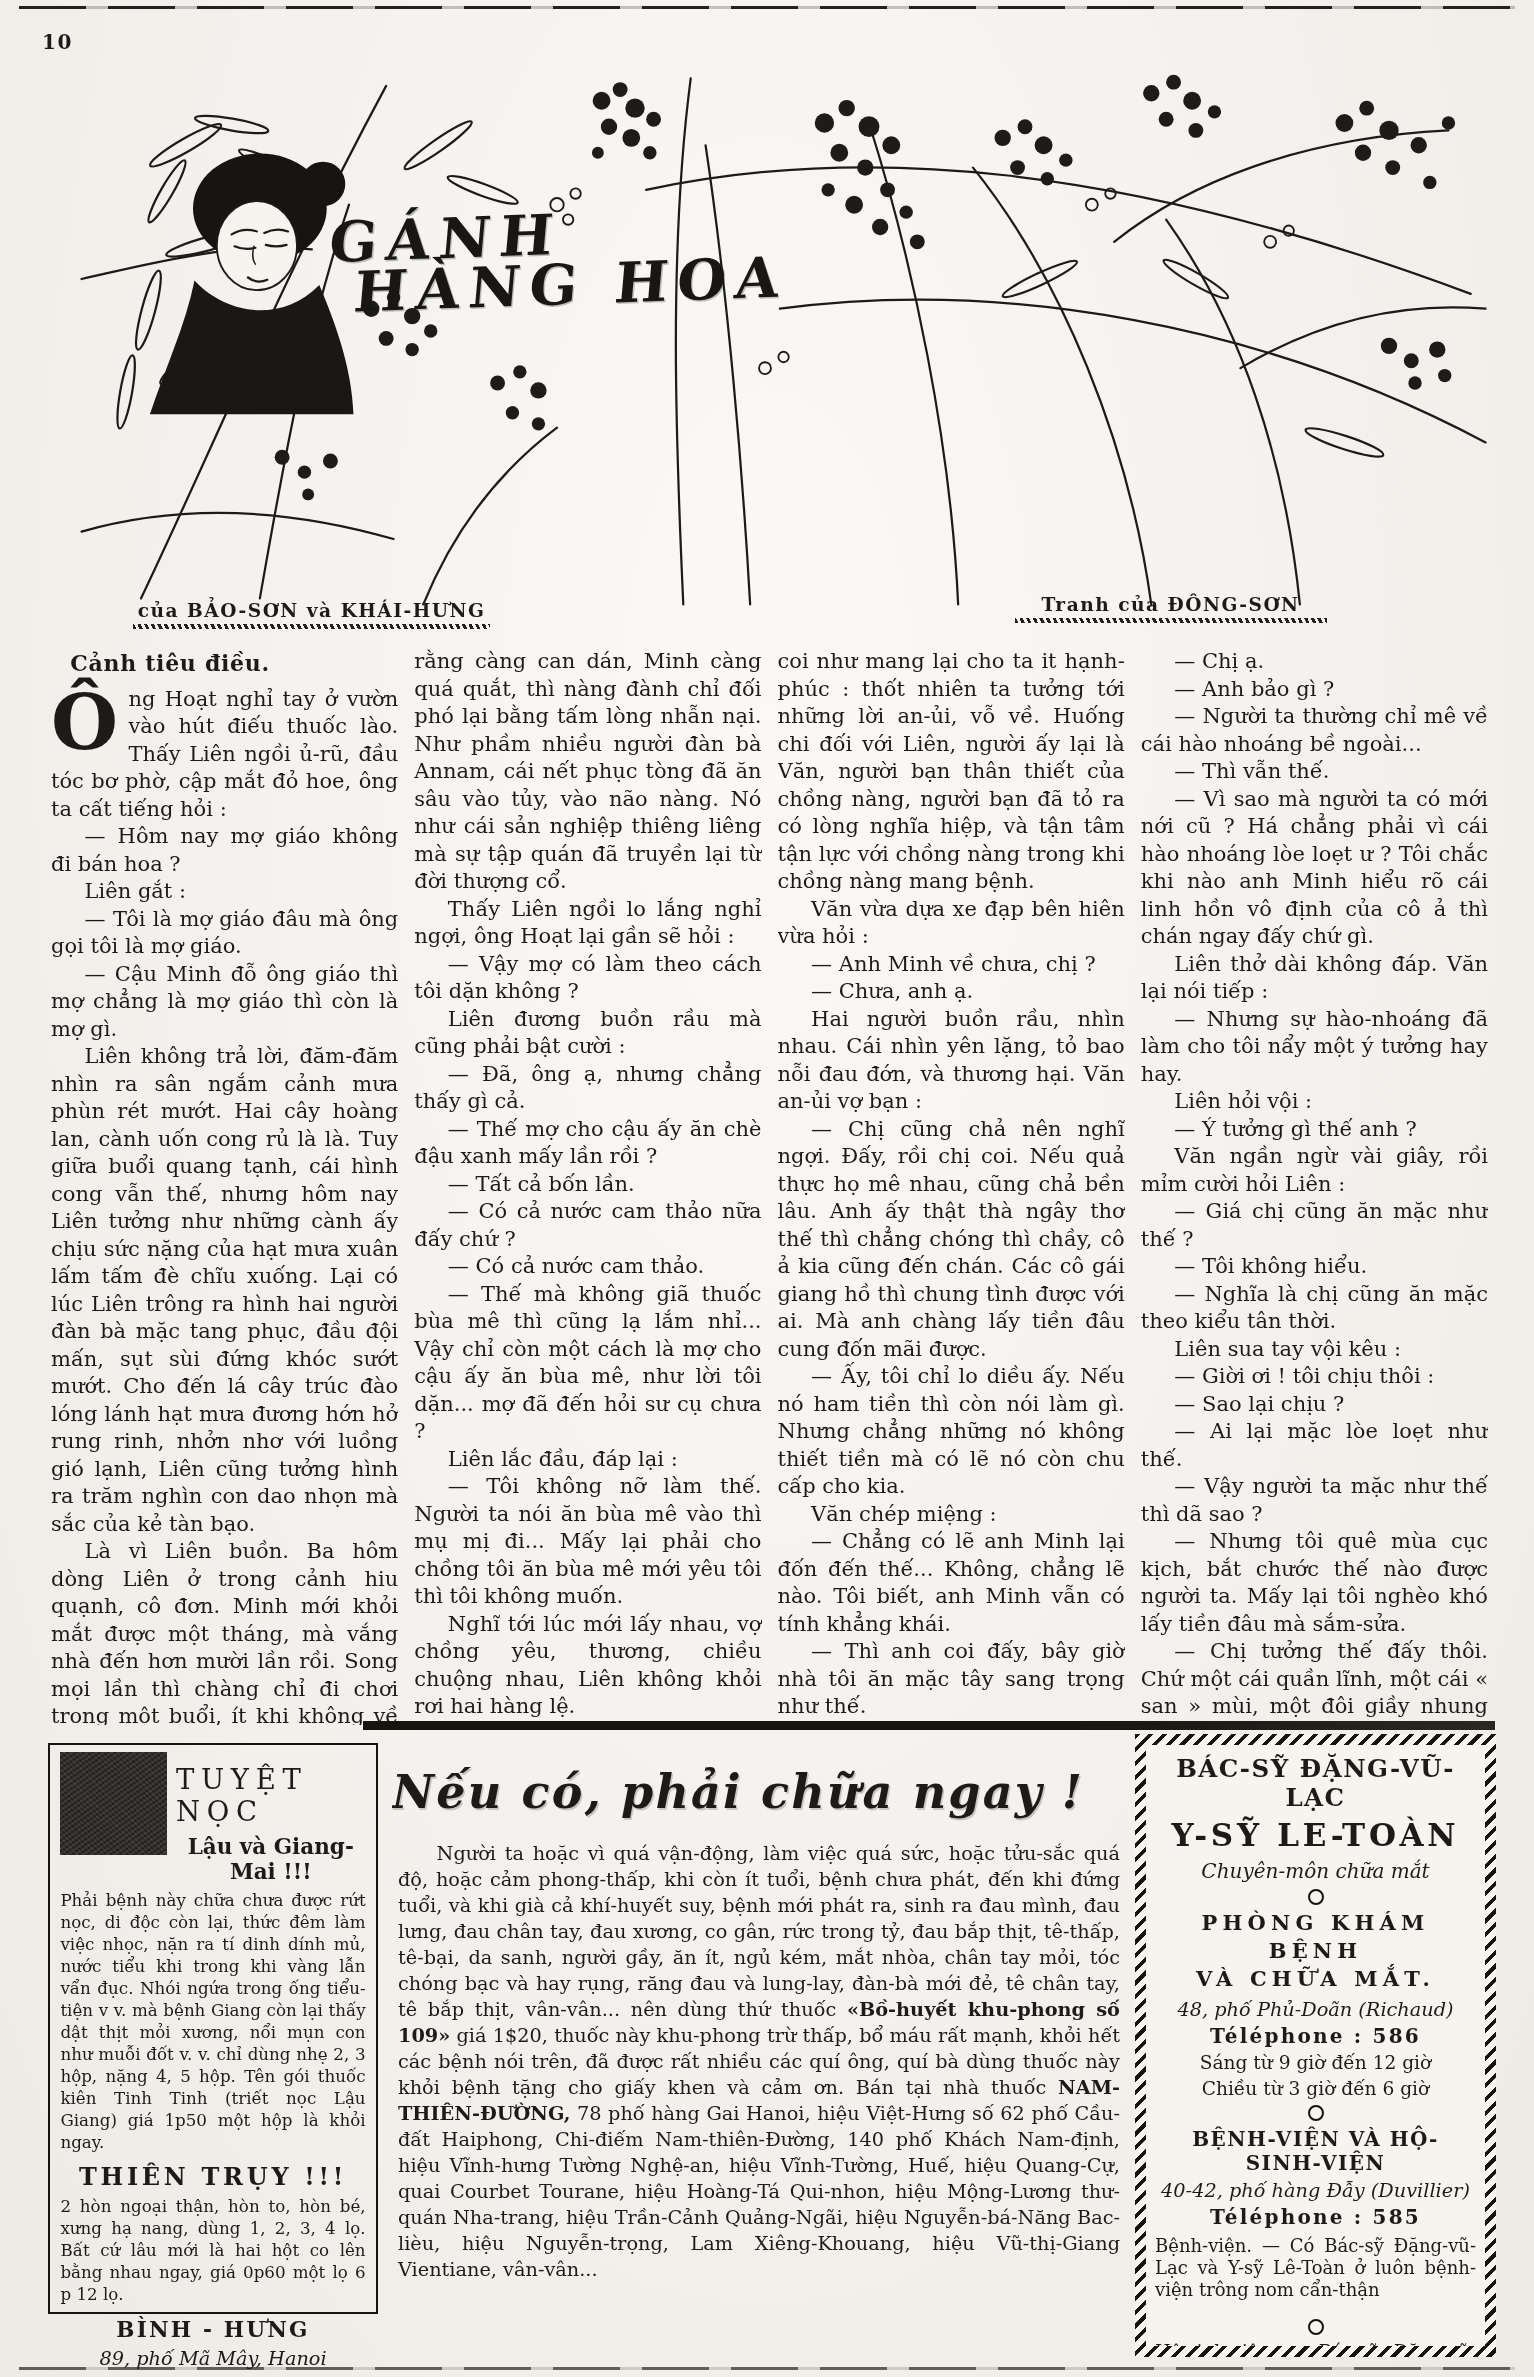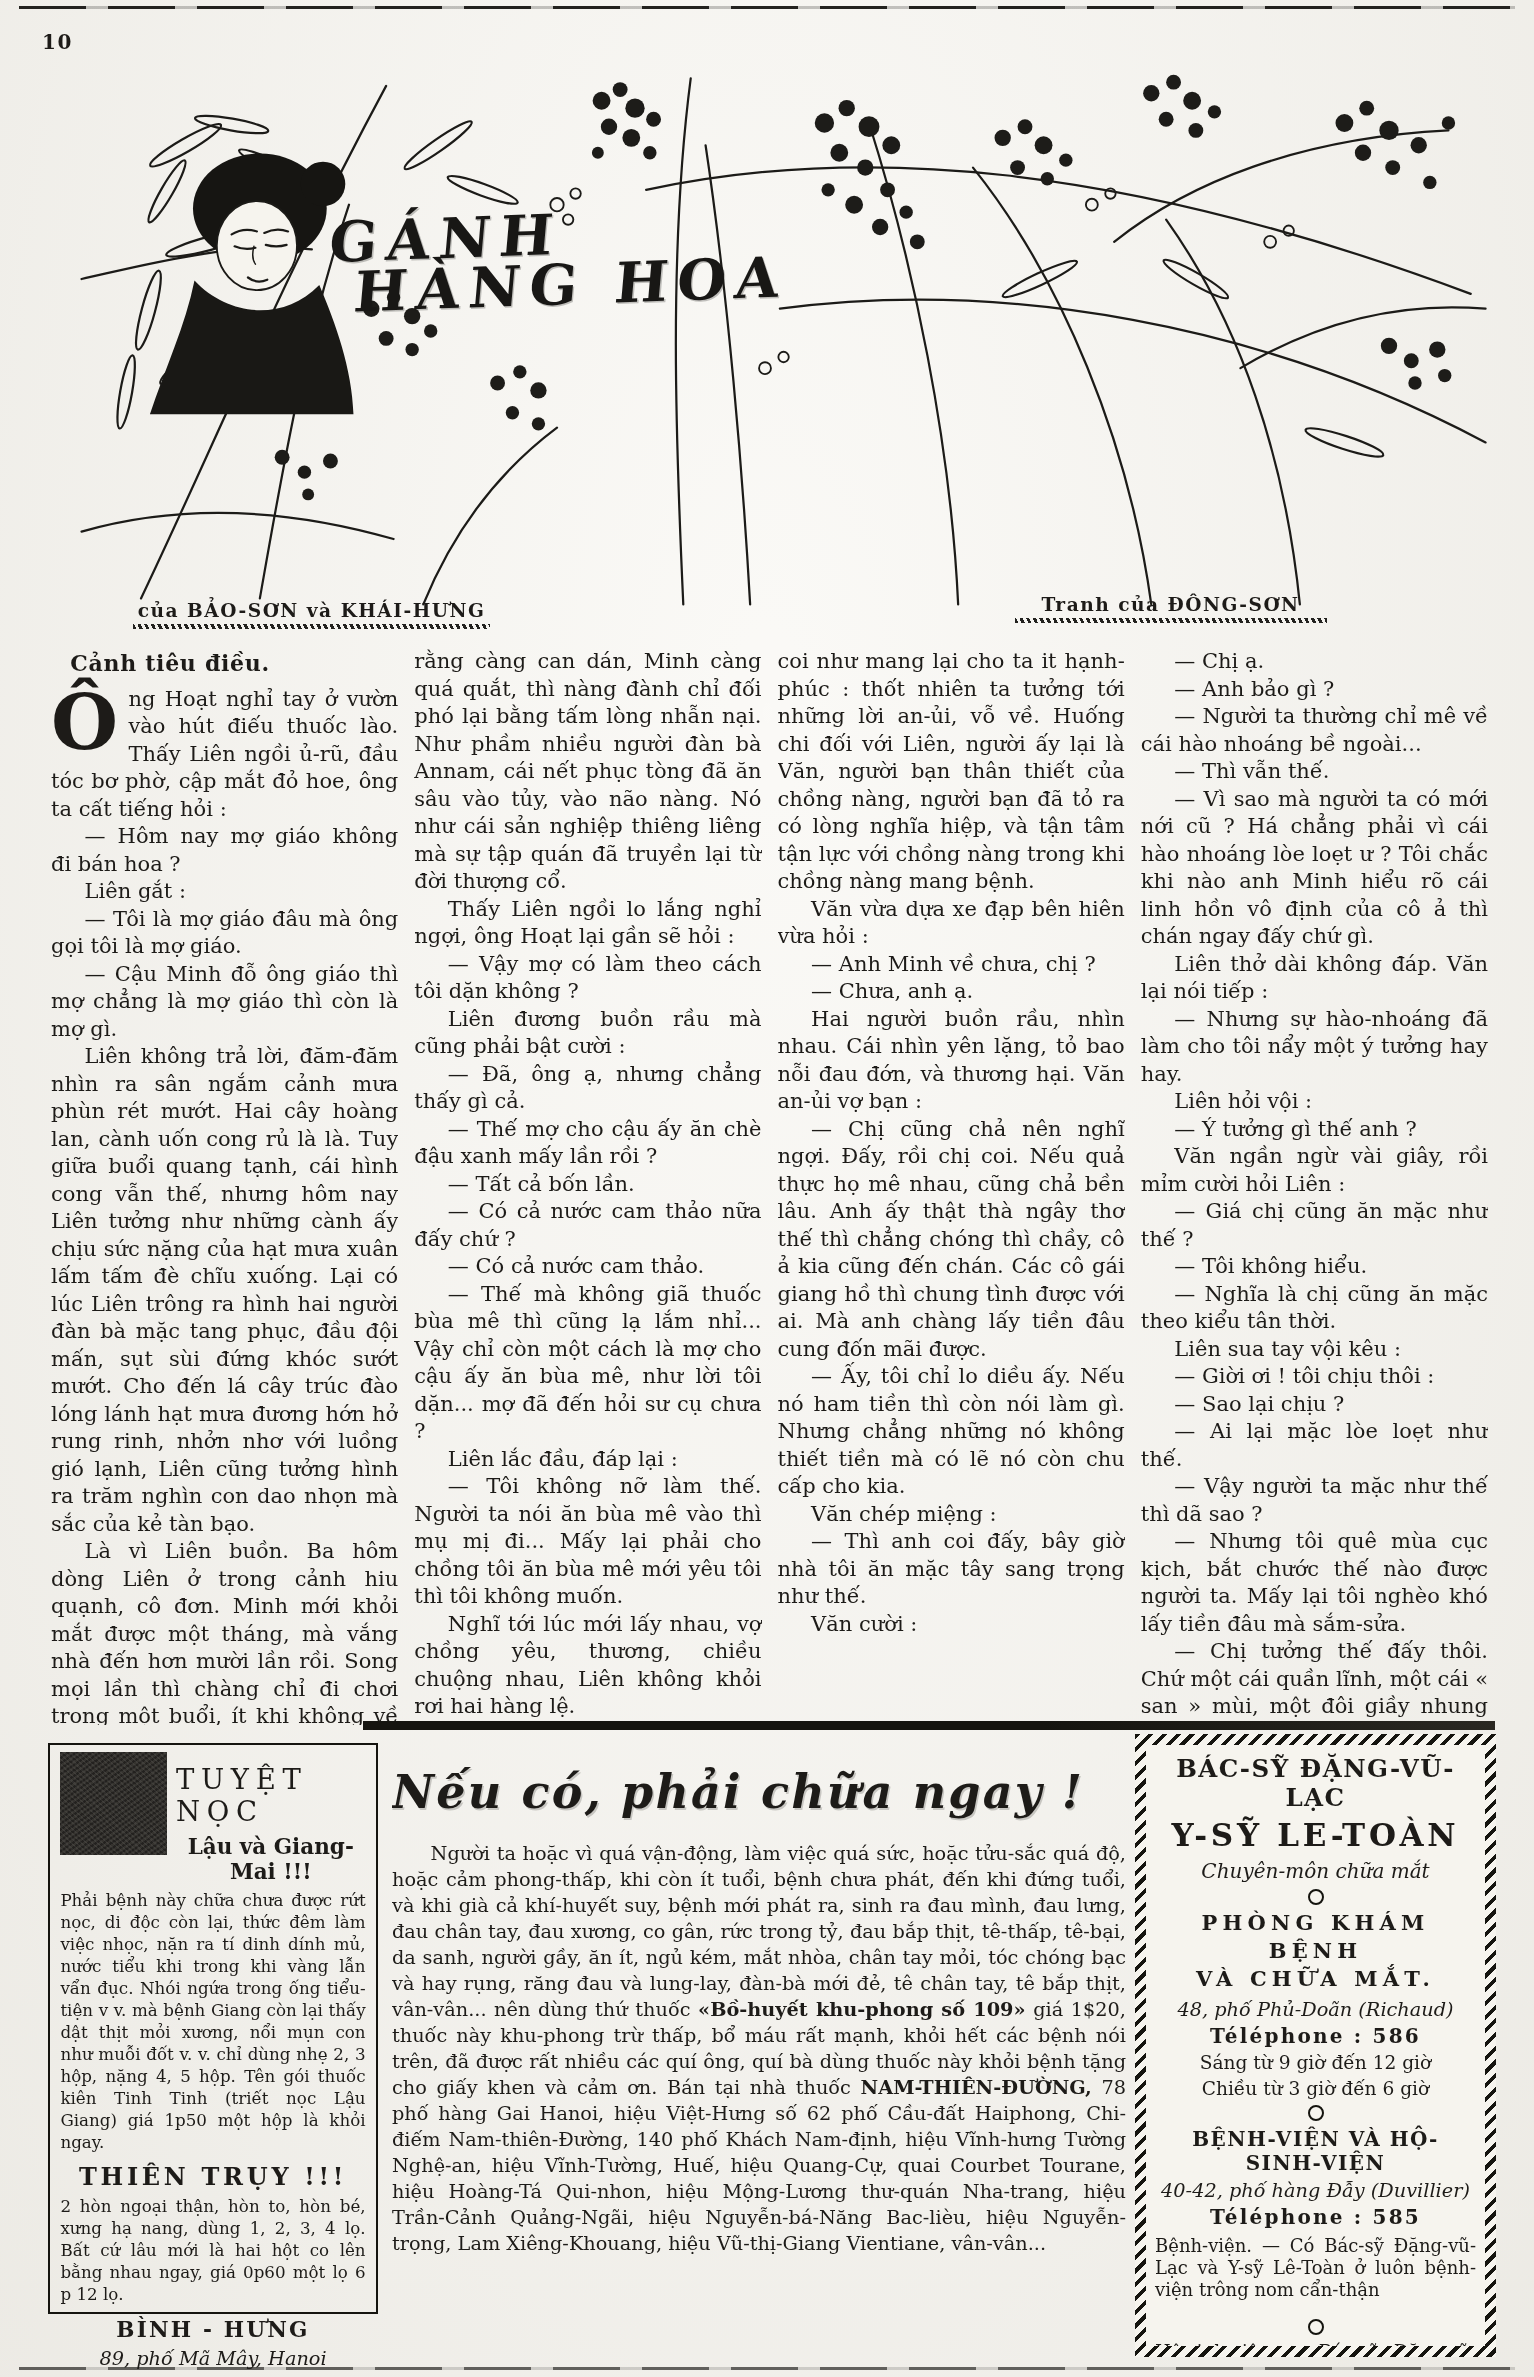--- a/index.html
+++ b/index.html
@@ -78,21 +78,21 @@
   .ad-h2{font-size:24px;font-weight:bold;text-align:center;letter-spacing:3.7px;margin:9px 0 4.5px;}
   .ad-shop{font-size:21.5px;font-weight:bold;text-align:center;letter-spacing:2.2px;margin-top:12px;}
   .ad-shop-addr{font-size:19.3px;font-style:italic;text-align:center;margin-top:4.5px;}
 
   .ad-middle{position:absolute;left:392px;top:1746px;width:734px;height:594px;overflow:hidden;}
   .ad-middle-headline{
     font-size:46px;font-weight:bold;font-style:italic;text-align:left;
     letter-spacing:2.2px;margin:19px 0 22px;
     text-shadow:1.5px 1.5px 0 rgba(24,23,21,.2);
   }
-  .ad-middle-body{font-size:19.3px;line-height:26px;text-align:justify;text-indent:2em;margin:0;}
+  .ad-middle-body{font-size:19.3px;line-height:26px;text-align:justify;text-indent:2em;margin:6px;}
   .seg-bold{font-weight:bold;}
 
   .ad-right{
     position:absolute;left:1135px;top:1734px;width:361px;height:623px;
     box-sizing:border-box;padding:11px;
     background:repeating-linear-gradient(135deg,#15140f 0 3.7px,#f6f4ee 3.7px 9.7px);
   }
   .ad-right-inner{
     width:100%;height:100%;box-sizing:border-box;
     background:#f6f4ee;padding:9px 9px;overflow:hidden;text-align:center;
@@ -287,20 +287,21 @@
     </div>
     <div class="col">
       <p class="para" style="text-indent:0;">coi như mang lại cho ta it hạnh-phúc : thốt nhiên ta tưởng tới những lời an-ủi, vỗ về. Huống chi đối với Liên, người ấy lại là Văn, người bạn thân thiết của chồng nàng, người bạn đã tỏ ra có lòng nghĩa hiệp, và tận tâm tận lực với chồng nàng trong khi chồng nàng mang bệnh.</p>
       <p class="para">Văn vừa dựa xe đạp bên hiên vừa hỏi :</p>
       <p class="para">— Anh Minh về chưa, chị ?</p>
       <p class="para">— Chưa, anh ạ.</p>
       <p class="para">Hai người buồn rầu, nhìn nhau. Cái nhìn yên lặng, tỏ bao nỗi đau đớn, và thương hại. Văn an-ủi vợ bạn :</p>
       <p class="para">— Chị cũng chả nên nghĩ ngợi. Đấy, rồi chị coi. Nếu quả thực họ mê nhau, cũng chả bền lâu. Anh ấy thật thà ngây thơ thế thì chẳng chóng thì chầy, cô ả kia cũng đến chán. Các cô gái giang hồ thì chung tình được với ai. Mà anh chàng lấy tiền đâu cung đốn mãi được.</p>
       <p class="para">— Ấy, tôi chỉ lo diều ấy. Nếu nó ham tiền thì còn nói làm gì. Nhưng chẳng những nó không thiết tiền mà có lẽ nó còn chu cấp cho kia.</p>
       <p class="para">Văn chép miệng :</p>
+      <p class="para">— Chẳng có lẽ anh Minh lại đốn đến thế... Không, chẳng lẽ nào. Tôi biết, anh Minh vẫn có tính khẳng khái.</p>
       <p class="para">— Thì anh coi đấy, bây giờ nhà tôi ăn mặc tây sang trọng như thế.</p>
       <p class="para">Văn cười :</p>
 
     </div>
     <div class="col">
       <p class="para">— Chị ạ.</p>
       <p class="para">— Anh bảo gì ?</p>
       <p class="para">— Người ta thường chỉ mê về cái hào nhoáng bề ngoài...</p>
       <p class="para">— Thì vẫn thế.</p>
       <p class="para">— Vì sao mà người ta có mới nới cũ ? Há chẳng phải vì cái hào nhoáng lòe loẹt ư ? Tôi chắc khi nào anh Minh hiểu rõ cái linh hồn vô định của cô ả thì chán ngay đấy chứ gì.</p>

